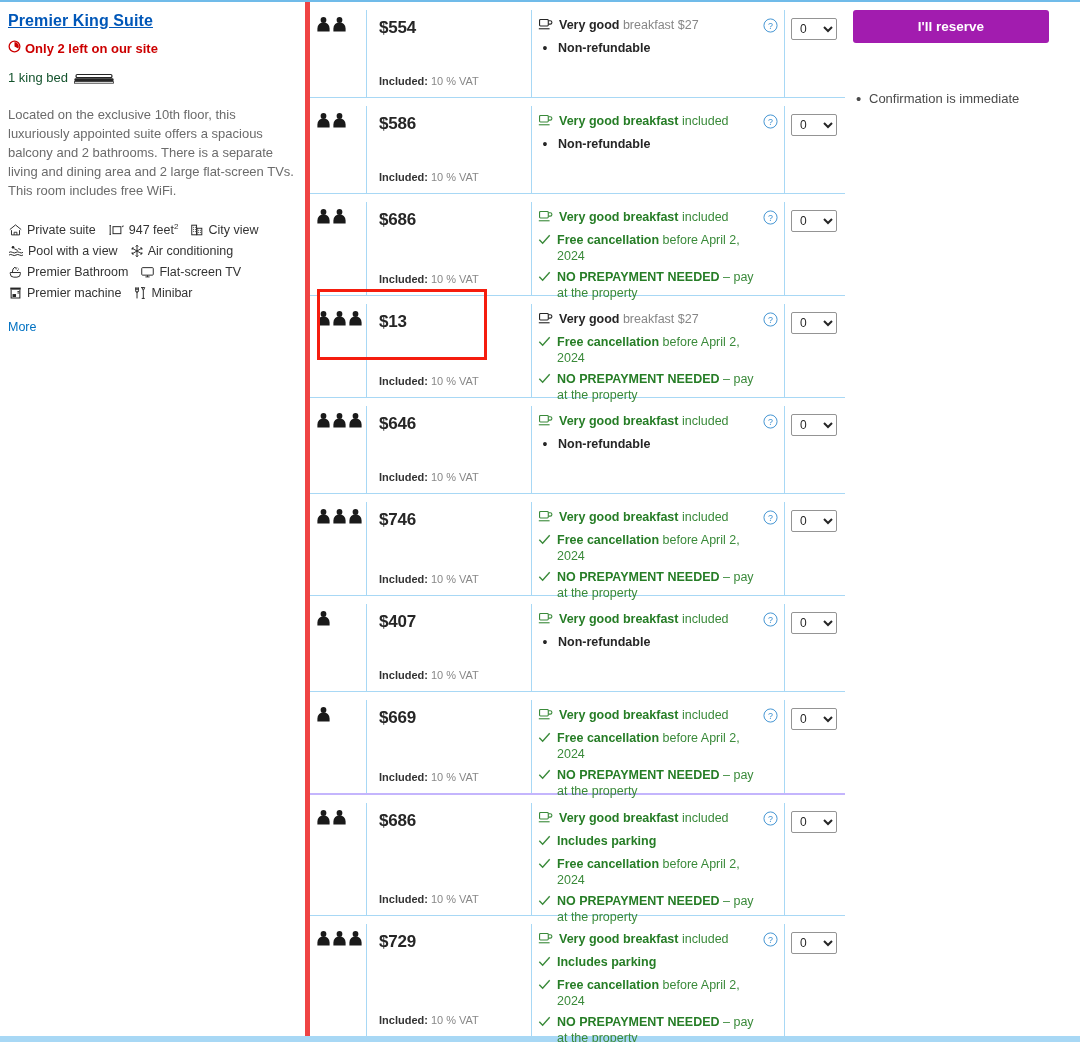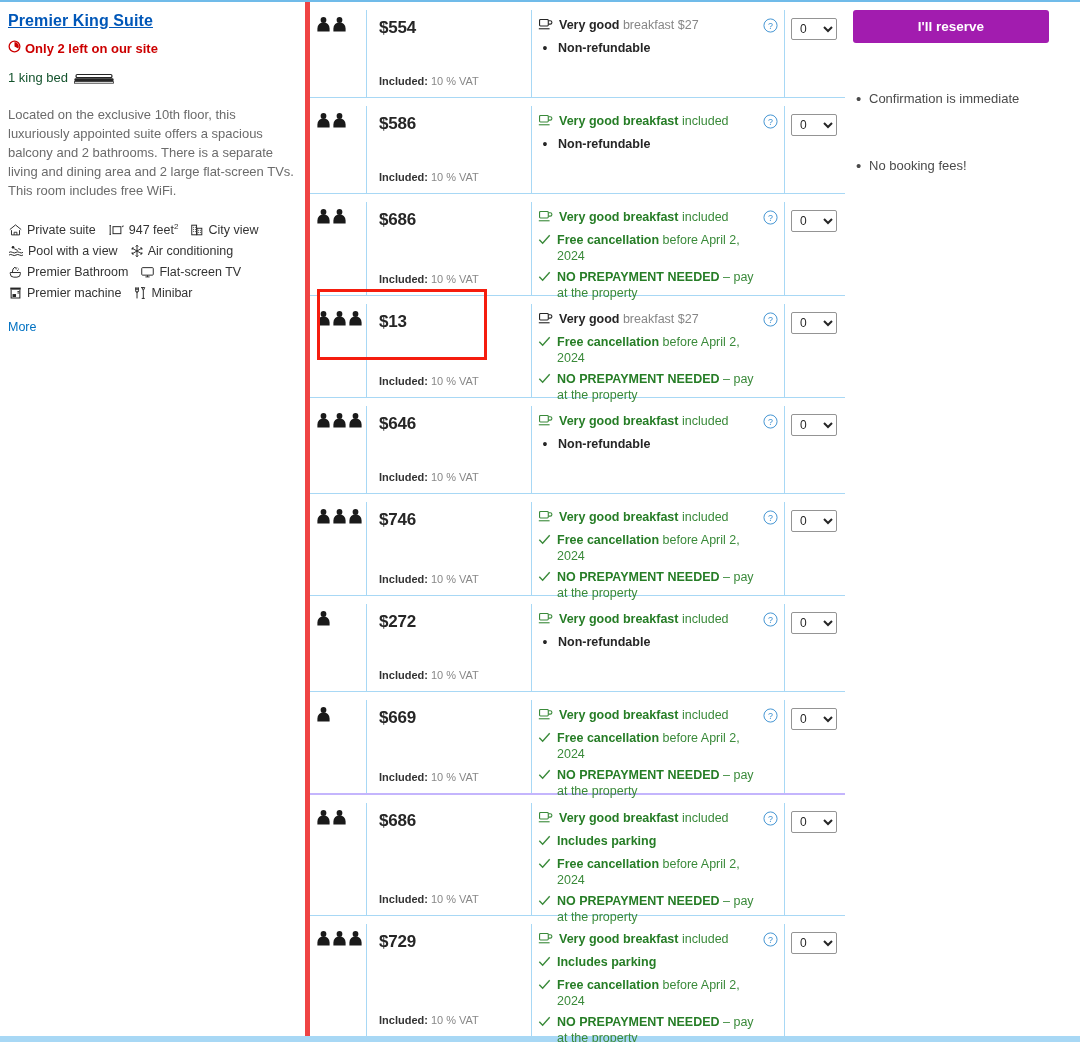--- a/index.html
+++ b/index.html
@@ -642,21 +642,21 @@
             <div class="occ-icons">
               <span>
                 <svg width="15" height="16" viewBox="0 0 15 16">
                   <circle cx="7.5" cy="4" r="2.9" fill="#1a1a1a"></circle>
                   <path d="M1.4 15.6 v-3.2 a6.1 6.1 0 0 1 12.2 0 v3.2 z" fill="#1a1a1a"></path>
                 </svg>
               </span>
             </div>
           </div>
           <div class="c-price">
-            <div class="price-amount">$272</div>
+            <div class="price-amount">$407</div>
             <div class="price-vat"><b>Included:</b> 10 % VAT</div>
           </div>
           <div class="c-options">
             <div class="opt green">
               <span><svg class="gi" width="15" height="13" viewBox="0 0 16 14">
                   <rect x="1.6" y="1.6" width="9.4" height="7" rx="1" fill="none" stroke="#3a8a3a" stroke-width="1.2"></rect>
                   <path d="M11.2 3 h1.9 a1.8 1.8 0 0 1 0 3.6 h-1.9" fill="none" stroke="#3a8a3a" stroke-width="1.2"></path>
                   <path d="M0.8 11.6 h11.6" stroke="#3a8a3a" stroke-width="1.2"></path>
                 </svg></span>
               <span class="opt-text"><b>Very good breakfast</b> included</span>
@@ -830,19 +830,18 @@
               </svg></span>
           </div>
           <div class="c-select"><select class="qty-select"><option selected="">0</option><option>1</option><option>2</option></select></div>
         </div>
       </div>
 
     <div class="reserve-panel">
       <button class="reserve-btn">I'll reserve</button>
       <ul class="reserve-notes" id="reserve-notes">
           <li>Confirmation is immediate</li>
-          <li>No booking fees!</li>
         </ul>
     </div>
   </div>
 
   <div id="red-box"></div>
 </div>
 
 </body></html>

